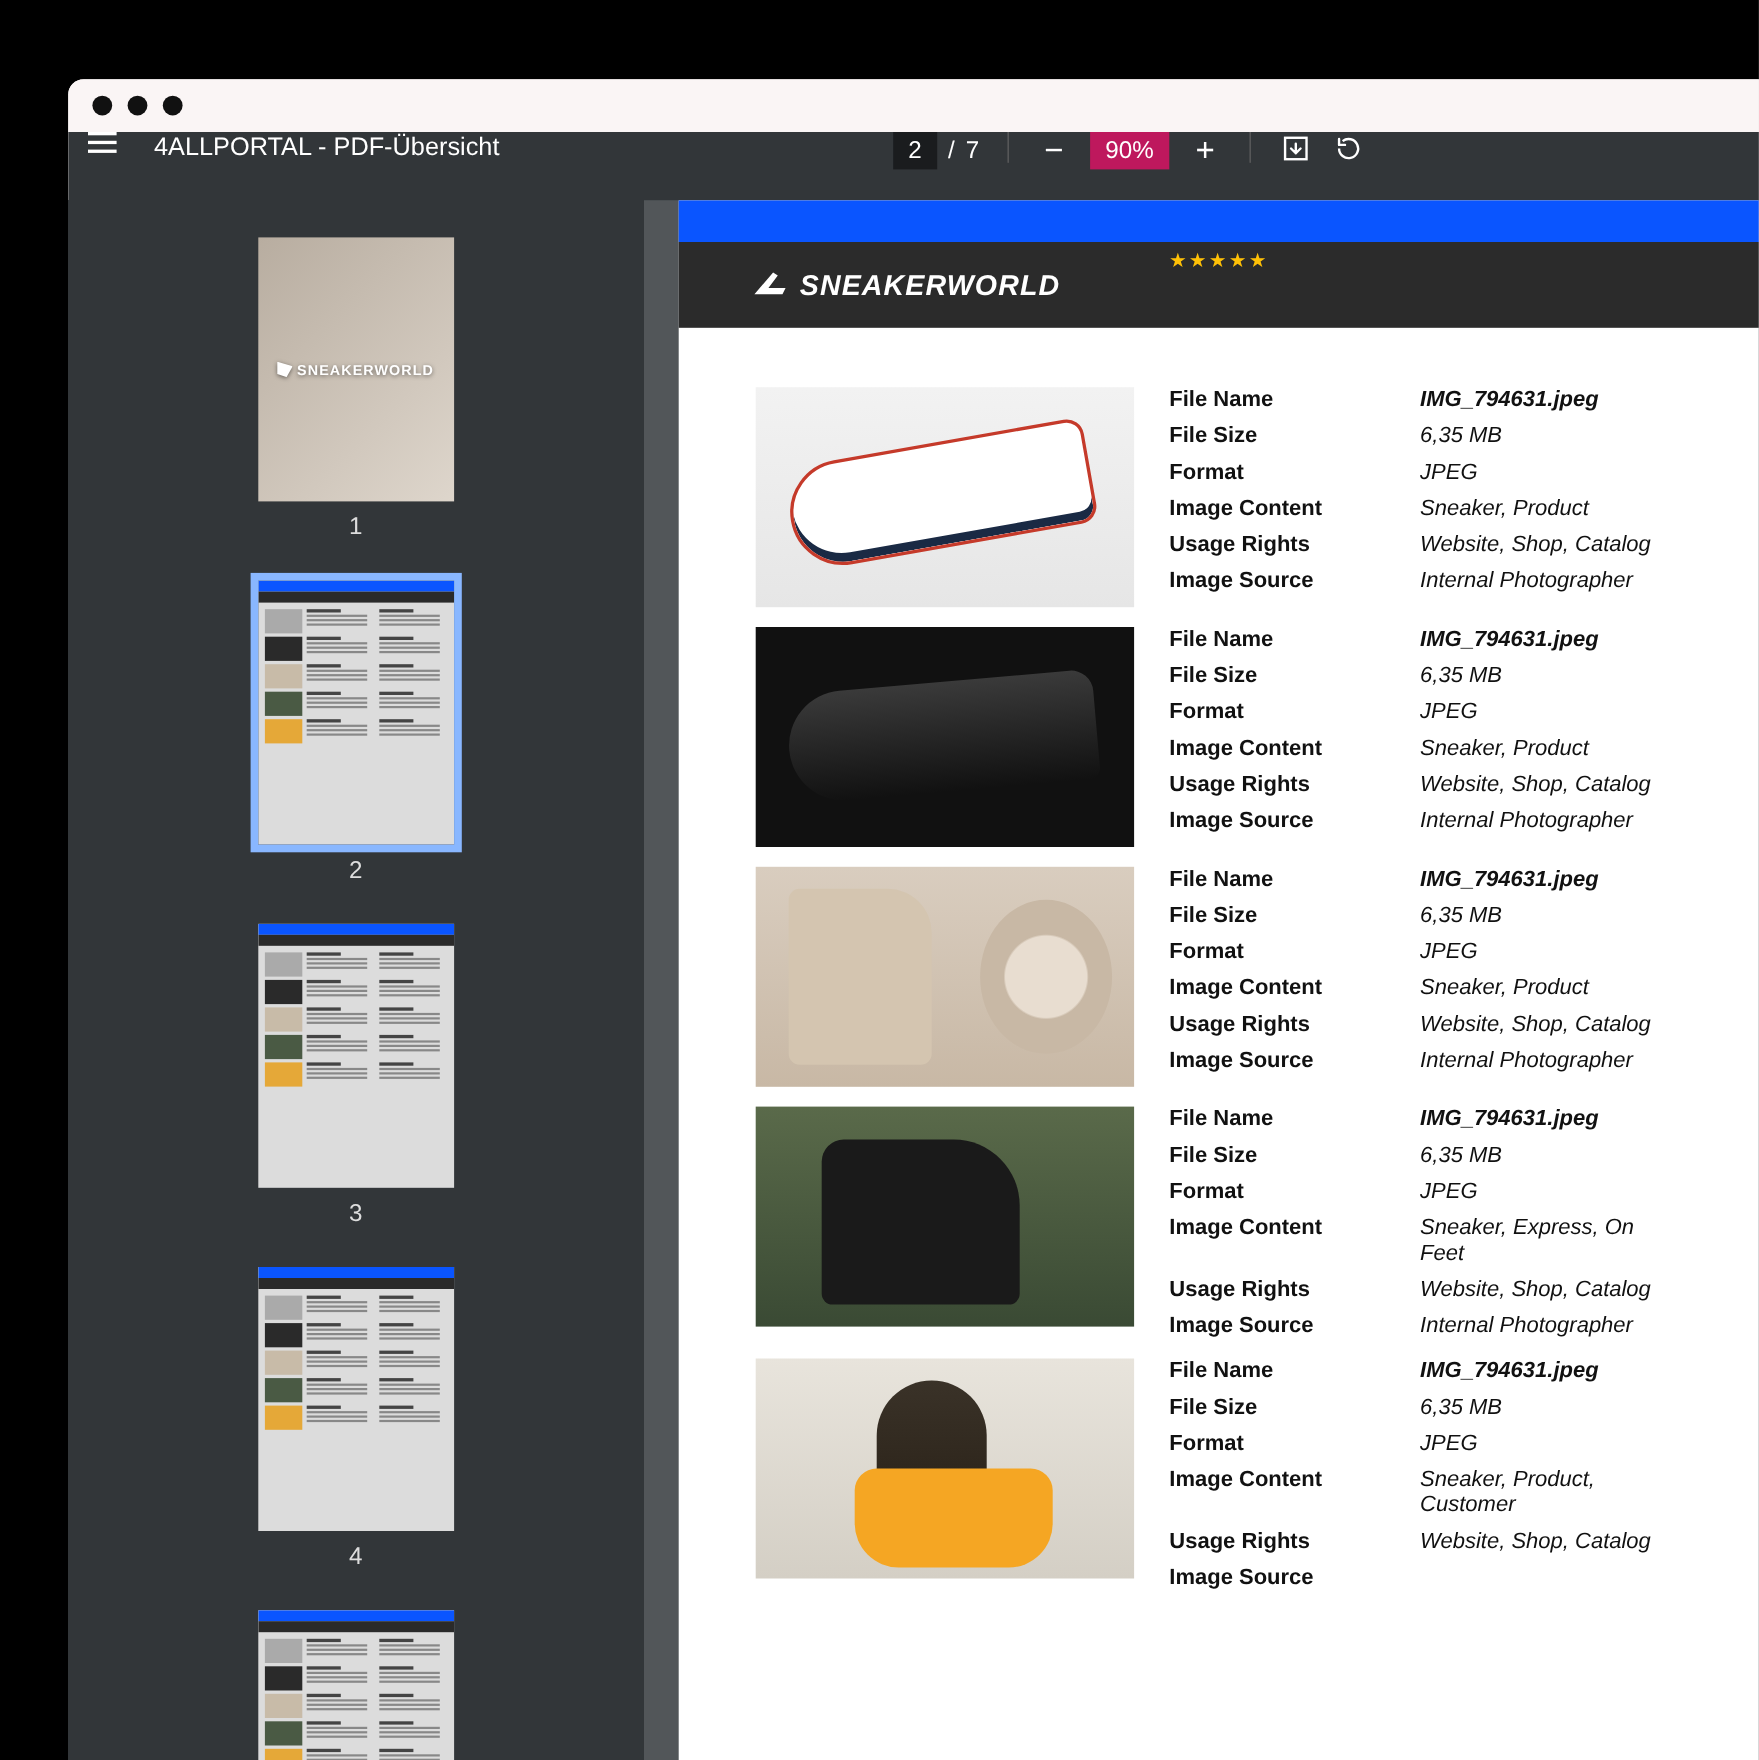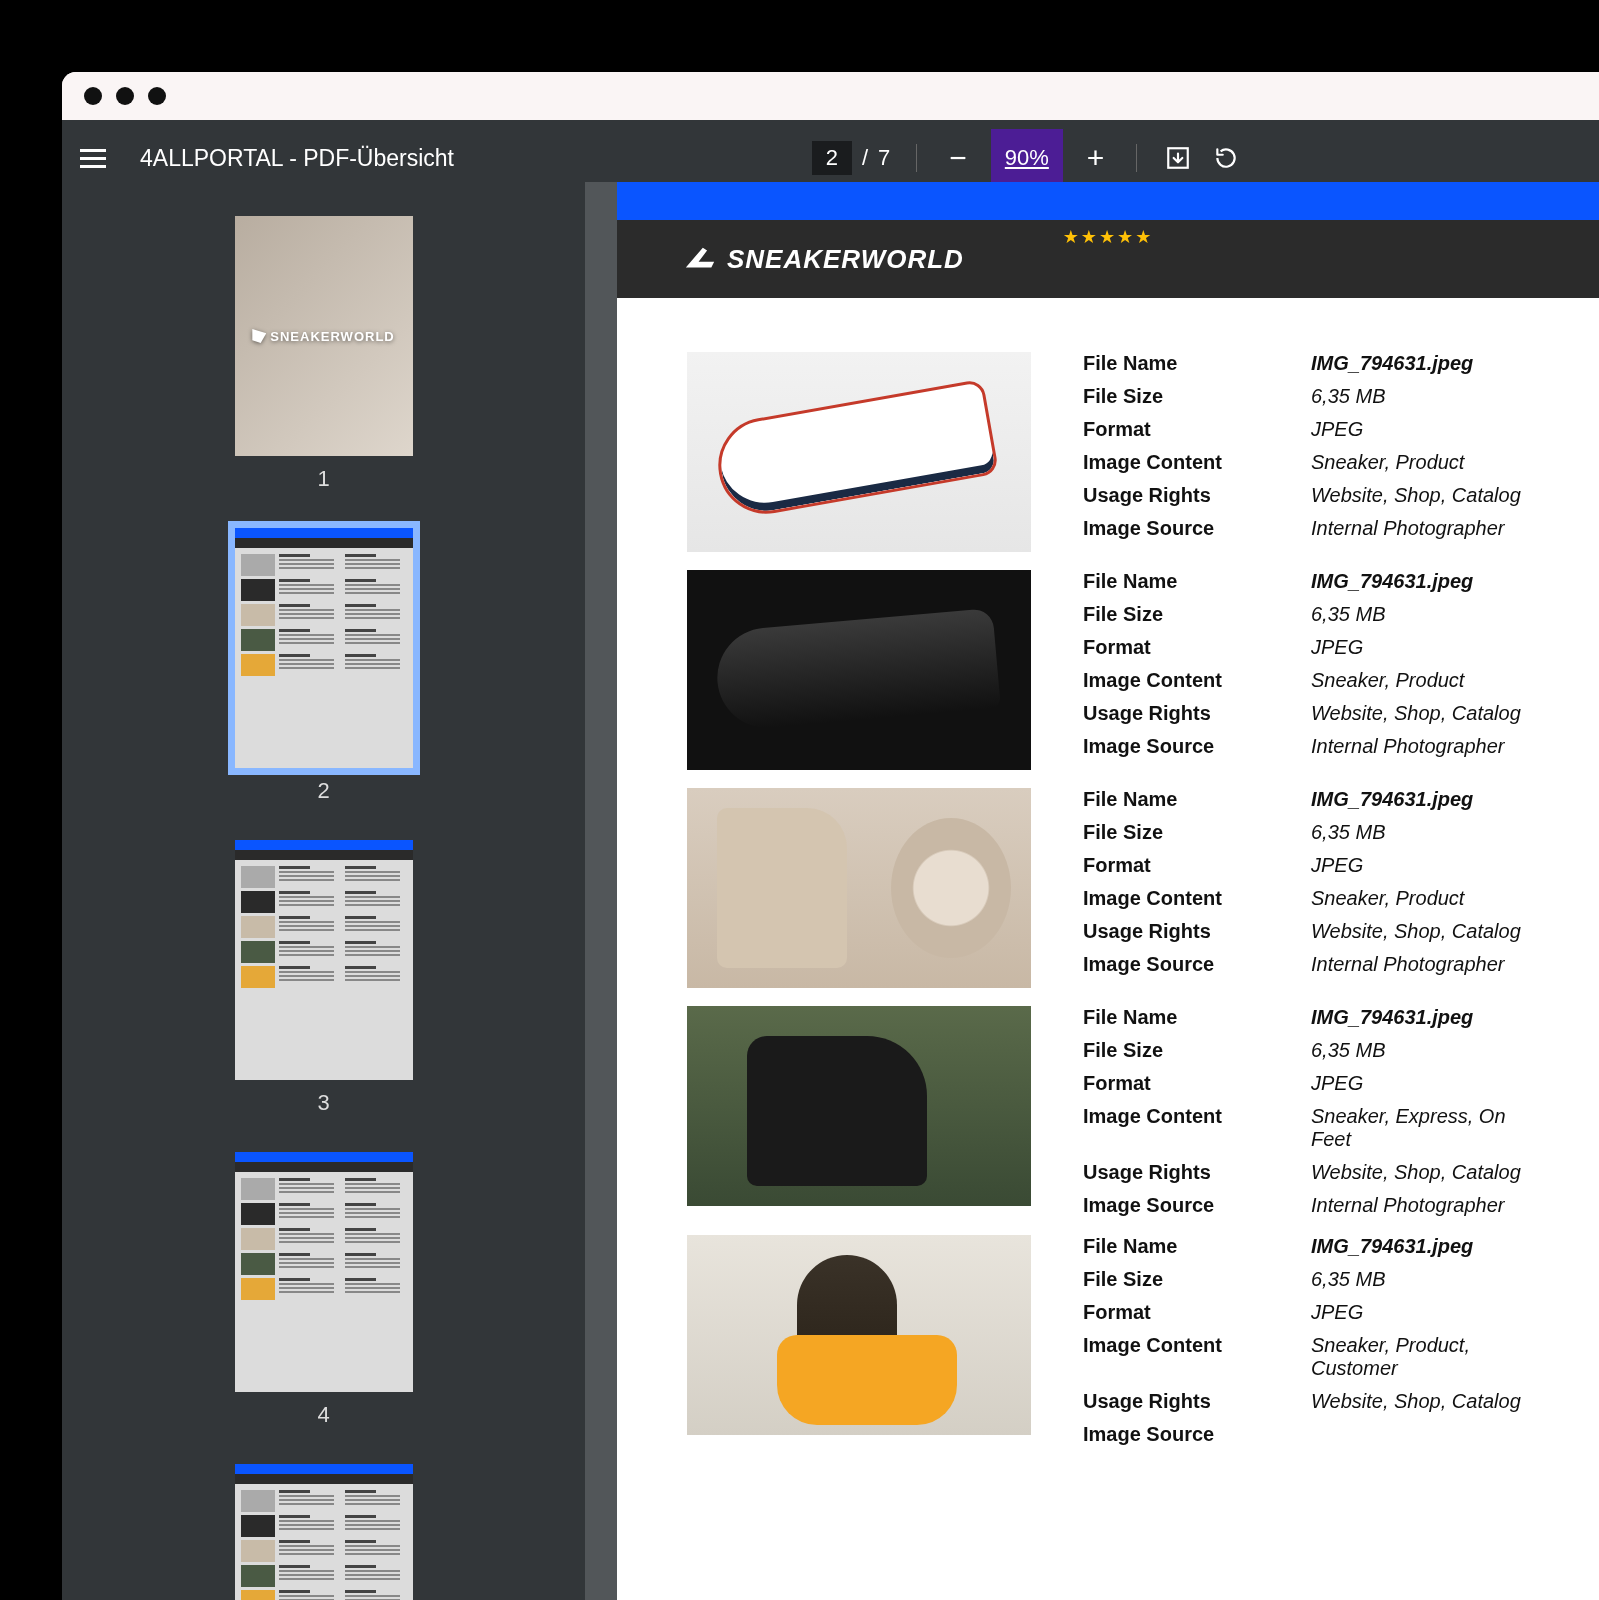--- a/index.html
+++ b/index.html
@@ -1,29 +1,29 @@
 <!DOCTYPE html>
 <html><head>
 <meta charset="utf-8">
 <style>
 * { margin:0; padding:0; box-sizing:border-box; font-family:Arial,Helvetica,sans-serif; }
 body { background:#000; width:1599px; height:1600px; overflow:hidden; }
 .window { position:absolute; top:72px; left:62px; right:0; bottom:0; background:#faf5f5; border-top-left-radius:14px; overflow:hidden; }
 .titlebar { height:48px; display:flex; align-items:center; padding-left:22px; gap:14px; background:#faf5f5; }
 .tl-dot { width:18px; height:18px; border-radius:50%; background:#111; }
-.toolbar { height:76px; background:#323639; display:flex; align-items:center; color:#fff; padding:0 18px; gap:18px; font-size:22px; }
+.toolbar { height:76px; background:#323639; display:flex; align-items:flex-start; color:#fff; padding:0 18px; gap:18px; font-size:22px; }
 .hamburger { display:flex; flex-direction:column; gap:5px; cursor:pointer; }
 .hamburger span { display:block; width:26px; height:3px; background:#fff; }
 .doc-title { font-size:23px; font-weight:400; margin-left:16px; }
 .spacer { flex:1; }
 .page-ind { display:flex; align-items:center; gap:10px; }
 .page-box { background:#1a1c1e; padding:4px 14px; font-size:22px; }
 .vsep { width:1px; height:28px; background:#666; margin:0 8px; }
 .zoom-btn { font-size:30px; cursor:pointer; color:#fff; padding:0 6px; }
-.zoom-val { background:#4c1d95; padding:16px 14px; font-size:22px;text-decoration:underline; }
+.zoom-val { background:#be185d; padding:4px 14px; font-size:22px; }
 .iconbtn { display:flex; align-items:center; justify-content:center; width:30px; height:30px; cursor:pointer; }
 .iconbtn svg { width:26px; height:26px; fill:none; stroke:#fff; stroke-width:2; }
 .body { display:flex; position:absolute; top:110px; bottom:0; left:0; right:0; }
 .sidebar { width:523px; background:#323639; overflow-y:auto; padding:34px 0; display:flex; flex-direction:column; align-items:center; gap:10px; }
 .thumb-wrap { display:flex; flex-direction:column; align-items:center; gap:10px; margin-bottom:26px; }
 .thumb { width:178px; height:240px; background:#dcdcdc; position:relative; overflow:hidden; }
 .thumb.selected { outline:7px solid #89b7ff; outline-offset:0; }
 .thumb.cover { background:linear-gradient(135deg,#b8ada0,#ded6cc); display:flex; align-items:center; justify-content:center; }
 .thumb.cover .cover-logo { color:#fff; font-weight:700; font-size:13px; letter-spacing:1px; display:flex; align-items:center; gap:4px; filter:drop-shadow(0 1px 2px rgba(0,0,0,.5)); }
 .thumb.cover .cover-logo::before { content:""; width:14px; height:14px; background:#fff; clip-path:polygon(0 0,100% 30%,60% 100%,0 80%); display:inline-block; }
@@ -42,21 +42,21 @@
 .mini-lines span.h { height:3px; background:#444; width:50%; }
 .content { flex:1; background:#525659; overflow:hidden; position:relative; }
 .page { position:absolute; top:0; left:32px; right:0; background:#fff; min-height:100%; }
 .banner { background:#0a55ff; color:#fff; height:38px; display:flex; align-items:center; justify-content:center; gap:48px; font-size:18px;flex-direction:column; }
 .banner .truck { width:26px; height:18px; }
 .stars { color:#ffc107; letter-spacing:2px; font-size:18px; }
 .brandbar { background:#2b2b2b; height:78px; display:flex; align-items:center; padding-left:66px; }
 .brand-logo { display:flex; align-items:center; gap:10px; color:#fff; font-weight:800; font-size:26px; letter-spacing:1px; font-style:italic; }
 .brand-logo svg { width:34px; height:34px; fill:#fff; }
 .items { padding:54px 70px 0 70px; display:flex; flex-direction:column; gap:18px; }
-.item { display:flex; gap:52px; }
+.item { display:flex; gap:32px; }
 .item-img { width:344px; height:200px; background:#e4e4e4; flex-shrink:0; position:relative; overflow:hidden; }
 .item-info { flex:1; display:grid; grid-template-columns:228px 1fr; column-gap:0; row-gap:10px; font-size:20px; color:#111; align-content:start; }
 .item-info .lbl { font-weight:700; }
 .item-info .val { font-weight:400;font-style:italic; }
 .item-info .val.fn { font-weight:700; }
 .item-info .lbl.fn { font-weight:700; }
 
 .shoe-white { background:linear-gradient(#f2f2f2,#e6e6e6); }
 .shoe-white::after { content:""; position:absolute; left:30px; top:50px; width:270px; height:90px; background:#fff; border-radius:60px 20px 20px 60px; border:3px solid #c53a2a; box-shadow:inset 0 -8px 0 #1a2a44; transform:rotate(-10deg); }
 .shoe-black { background:#111; }

